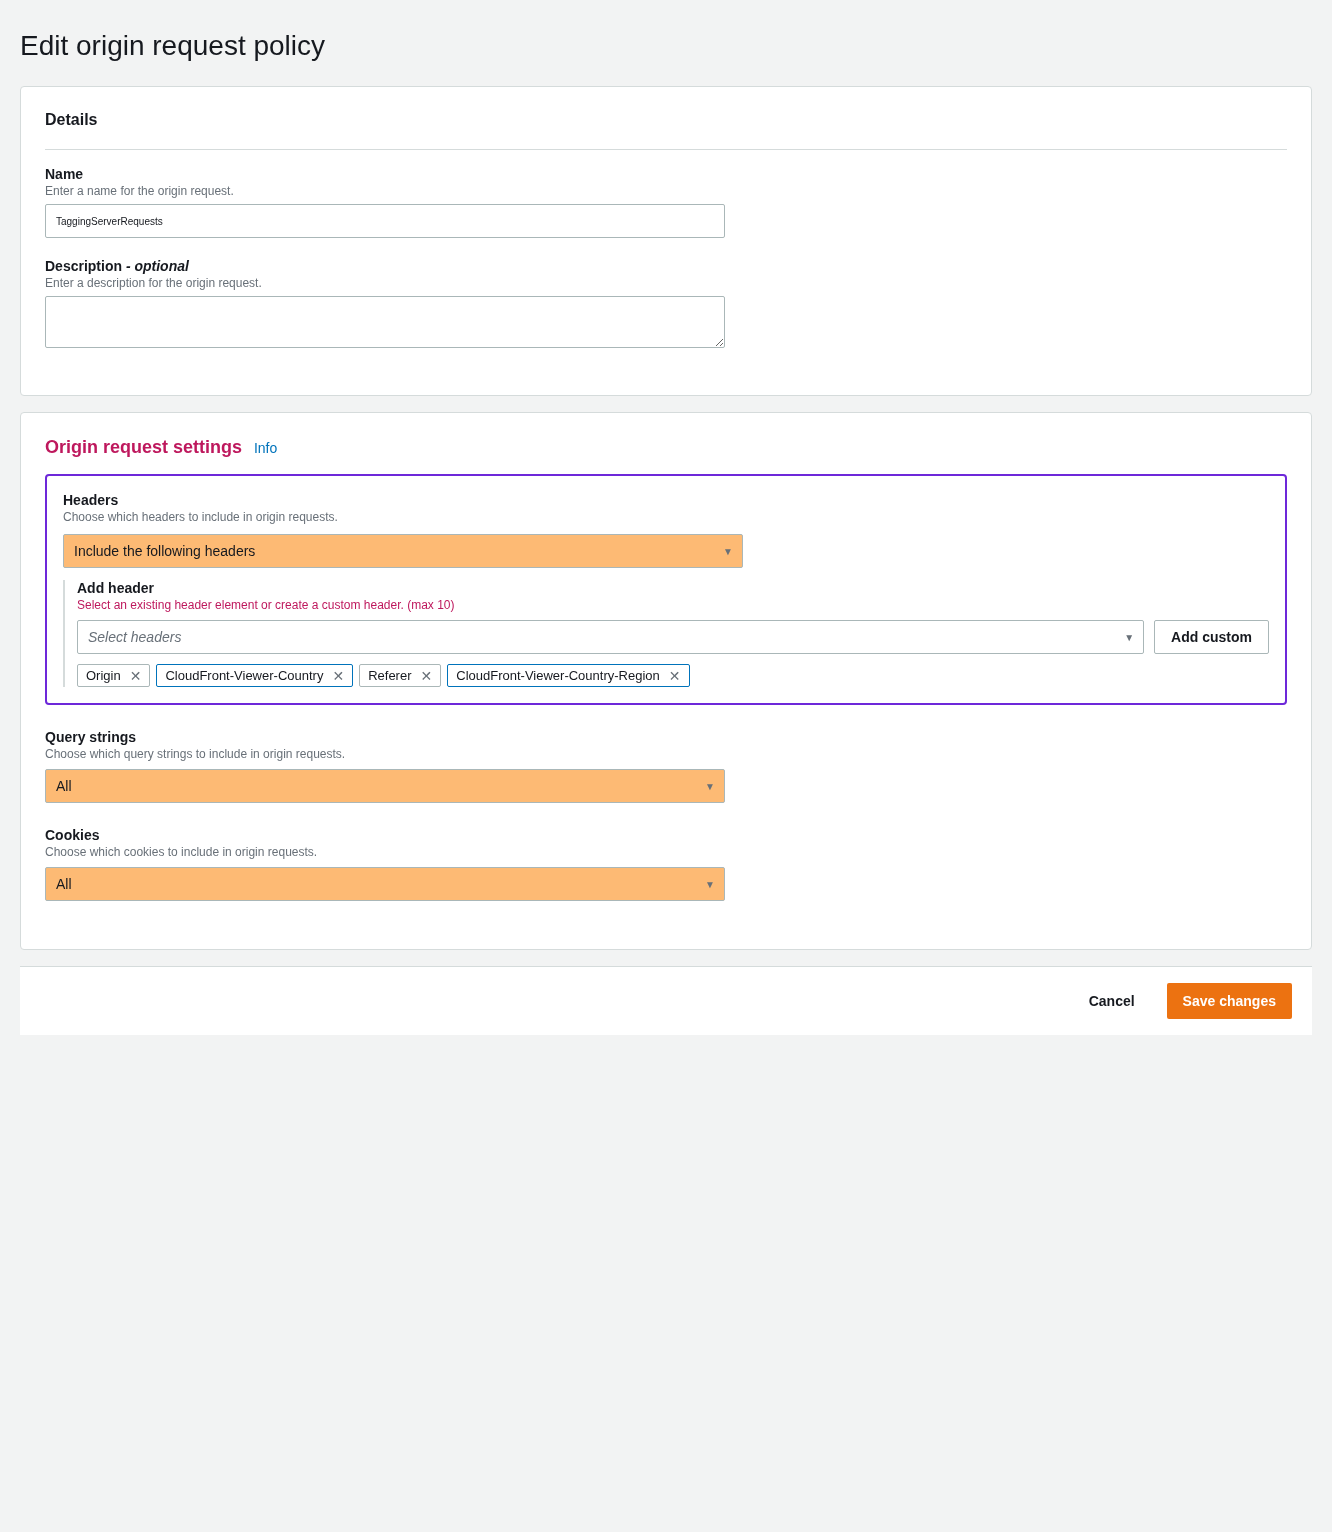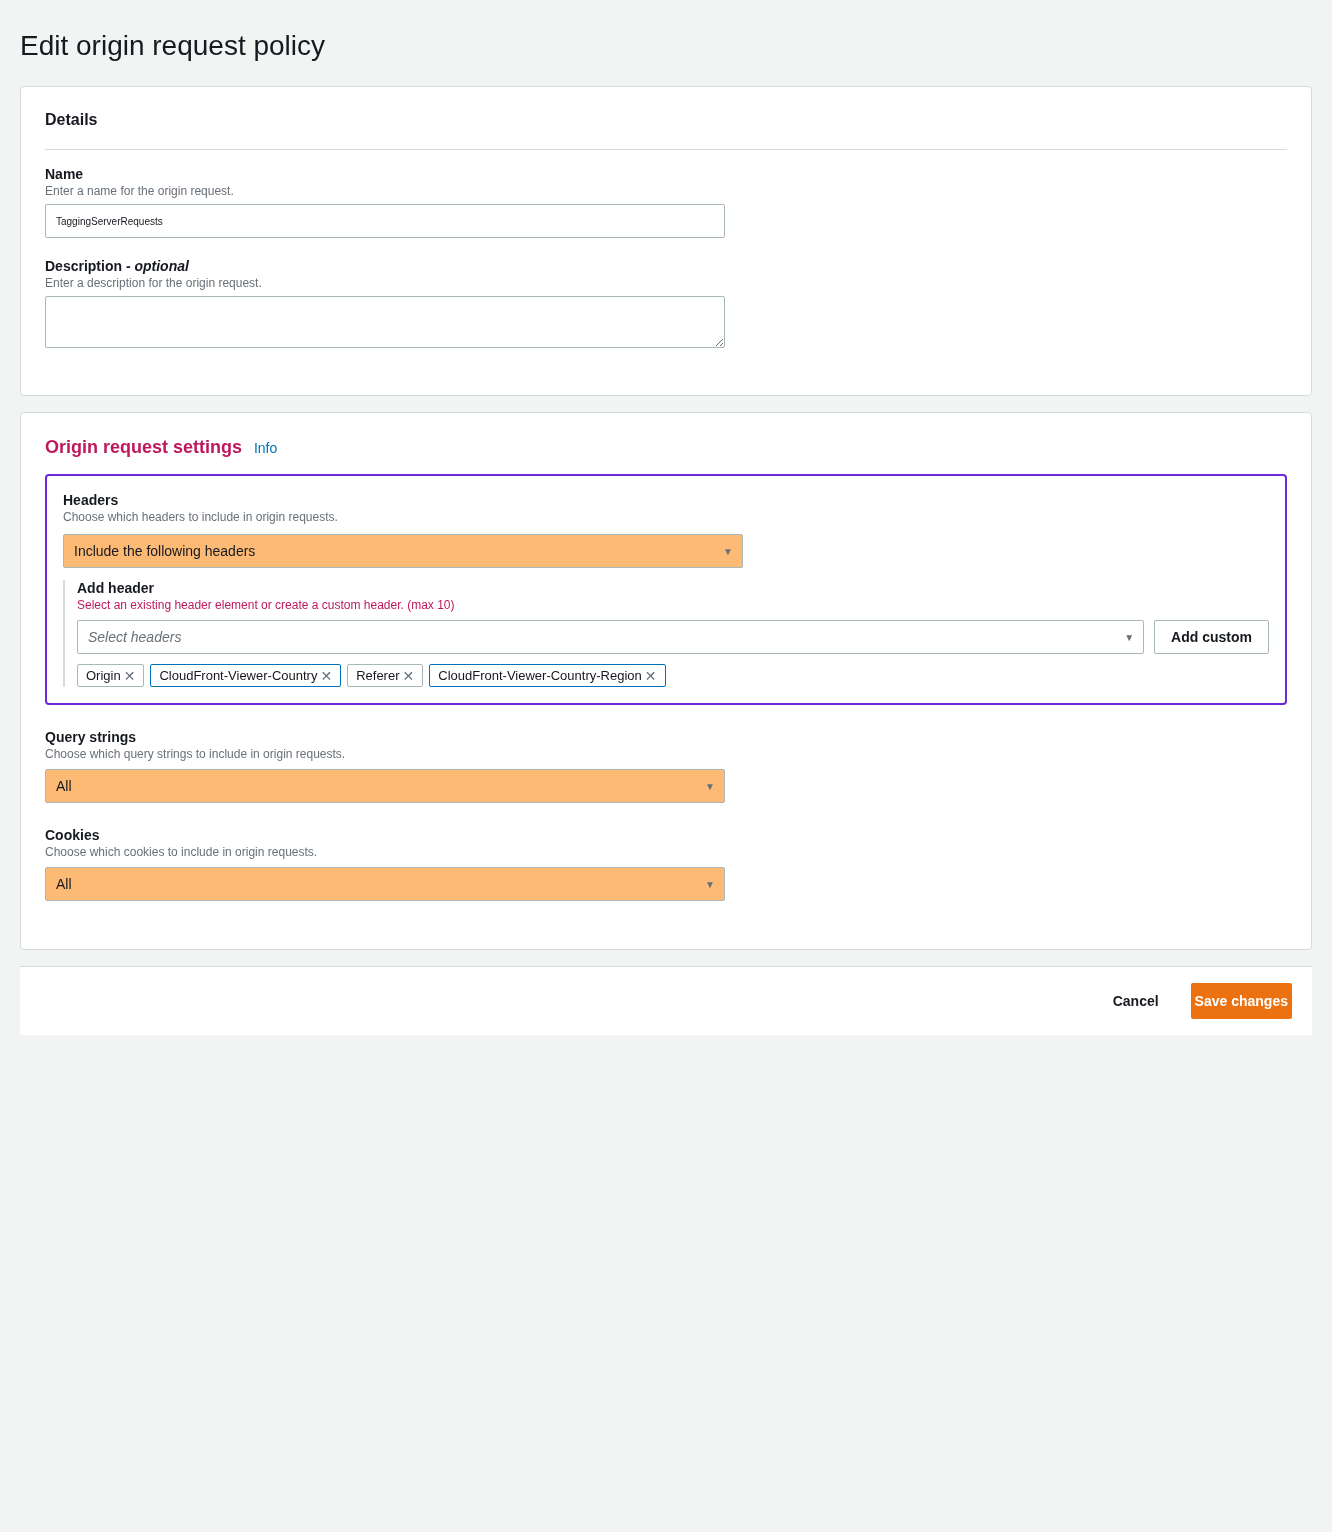--- a/index.html
+++ b/index.html
@@ -192,21 +192,21 @@
     }
     .tag {
       display: inline-flex;
       align-items: center;
       border: 1px solid #aab7b8;
       border-radius: 2px;
       padding: 3px 8px;
       font-size: 13px;
       color: #16191f;
       background: #fff;
-      gap: 3px;
+      gap: 9px;
     }
     .tag-active {
       border: 1px solid #0073bb;
     }
     .tag-remove {
       cursor: pointer;
       color: #687078;
       font-size: 14px;
       line-height: 1;
       border: none;
@@ -248,21 +248,21 @@
       padding: 8px 16px;
     }
     .save-btn {
       background: #ec7211;
       border: none;
       border-radius: 2px;
       color: #fff;
       font-size: 14px;
       font-weight: 700;
       cursor: pointer;
-      padding: 8px 4px;
+      padding: 8px 16px;
       height: 36px;
     }
     .divider {
       border: none;
       border-top: 1px solid #d5dbdb;
       margin: 16px 0;
     }
   </style>
 </head>
 <body>

